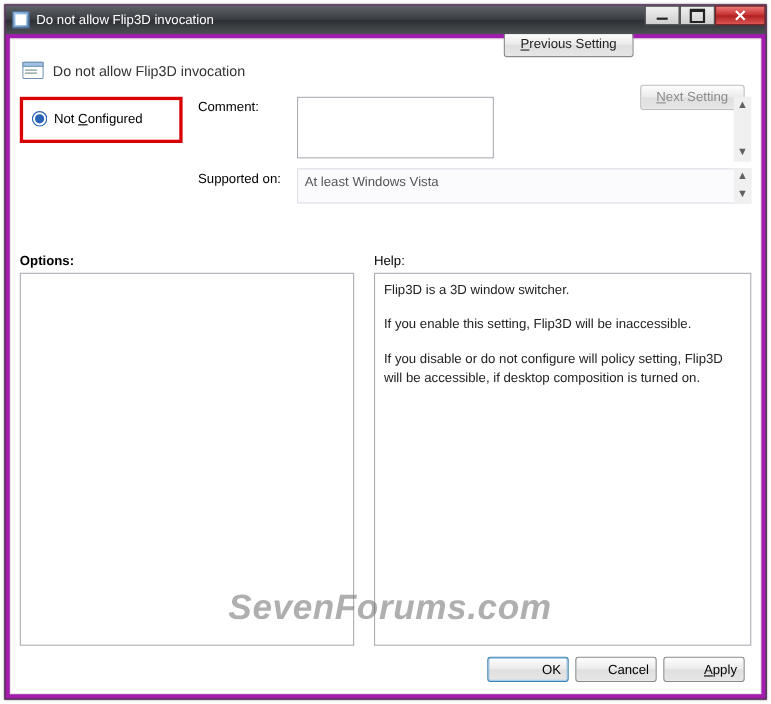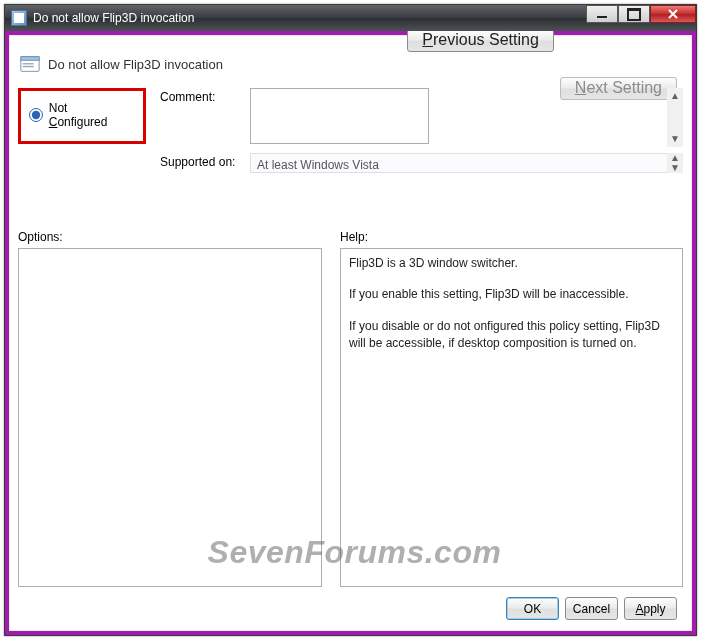--- a/index.html
+++ b/index.html
@@ -84,38 +84,38 @@
     width:24px; height:24px;
     display:flex; align-items:center; justify-content:center;
     margin-right:6px;
   }
   .policy-icon svg { width:22px; height:22px; }
   .policy-title { font-size: 13px; color:#333; }
   .nav-buttons { margin-left:auto; display:flex; gap:6px; padding-right:6px; }
   .nav-btn {
     height: 23px;
     padding: 0 14px;
-    font-size: 16px;
+    font-size: 12px;
     border: 1px solid #8a8a8a;
     background: linear-gradient(to bottom,#fefefe 0%,#ebebeb 48%,#dfdfdf 52%,#e6e6e6 100%);
     border-radius: 3px;
     cursor: pointer;
     color:#222;
   }
   .nav-btn u { text-decoration: underline; }
   .nav-btn:disabled, .nav-btn.disabled { color:#8c8c8c; border-color:#bcbcbc; cursor:default;margin-top:48px; }
   
   .top-grid {
     display:flex;
     align-items:flex-start;
     margin-top:2px;
     height: 130px;
   }
   .radio-col {
-    width: 128px;
+    width: 148px;
     border: 3px solid #d90000;
     padding: 6px 13px 8px 4px;
   }
   .radio-row {
     display:flex; align-items:center;
     padding: 4px 2px;
     font-size:12px;
   }
   .radio-row input[type=radio]{
     width:14px; height:14px; margin:0 6px 0 2px;
@@ -135,21 +135,21 @@
     border:1px solid #abadb3;
     background:#fff;
     padding:2px 18px 2px 4px;
     font-size:12px;
     font-family:inherit;
     resize:none;
     position:relative;
   }
   .sup-box {
     flex:1;
-    height: 20px;
+    height: 32px;
     border:1px solid #dcdfe6;
     background:#fbfbfd;
     padding:4px 18px 2px 6px;
     font-size:12px;
     color:#555;
     position:relative;
   }
   .vtrack {
     position:absolute; right:0; top:0; bottom:0; width:16px;
     background:#f0f0f0;
@@ -161,46 +161,47 @@
   }
   .rel { position:relative; }
   
   .mid-row {
     display:flex; gap:18px;
     margin-top:12px;
     flex:1;
     min-height:0;
   }
   .mid-col { display:flex; flex-direction:column; flex:1 1 0; min-height:0;}
-  .mid-col.left { flex:0 0 304px; }
+  .mid-col.left { flex:0 0 304px;font-weight:bold; }
   .mid-label { font-size:12px; margin-bottom:4px; }
   .big-box {
     flex:1; border:1px solid #abadb3;
     background:#fff;
     padding:6px 8px;
     font-size:12px;
     line-height:1.45;
     overflow:hidden;
     color:#222;
   }
   .big-box p{ margin:0 0 14px 0; }
   
   .footer {
     display:flex;
     justify-content:flex-end;
     gap:6px;
     padding:10px 6px 4px 0;
   }
   .dlg-btn {
-    width:53px; height:23px;
+    width:74px; height:23px;
     font-size:12px;
     border:1px solid #8a8a8a;
     background: linear-gradient(to bottom,#fefefe 0%,#ebebeb 48%,#dfdfdf 52%,#e6e6e6 100%);
     border-radius:3px;
     cursor:pointer;
+    text-align:right;
   }
   .dlg-btn.default {
     border:1px solid #3c7fb1;
     box-shadow: 0 0 0 1px #a4cdec inset;
   }
   
   .watermark {
     position:absolute;
     left:0; right:0;
     top: 530px;
@@ -290,21 +291,21 @@
     <div class="mid-row">
       <div class="mid-col left">
         <div class="mid-label">Options:</div>
         <div class="big-box"></div>
       </div>
       <div class="mid-col">
         <div class="mid-label">Help:</div>
         <div class="big-box">
           <p>Flip3D is a 3D window switcher.</p>
           <p>If you enable this setting, Flip3D will be inaccessible.</p>
-          <p>If you disable or do not onfigured this policy setting, Flip3D will be accessible, if desktop composition is turned on.</p>
+          <p>If you disable or do not configure will policy setting, Flip3D will be accessible, if desktop composition is turned on.</p>
         </div>
       </div>
     </div>
 
     <div class="footer">
       <button class="dlg-btn default">OK</button>
       <button class="dlg-btn">Cancel</button>
       <button class="dlg-btn"><u>A</u>pply</button>
     </div>
 

